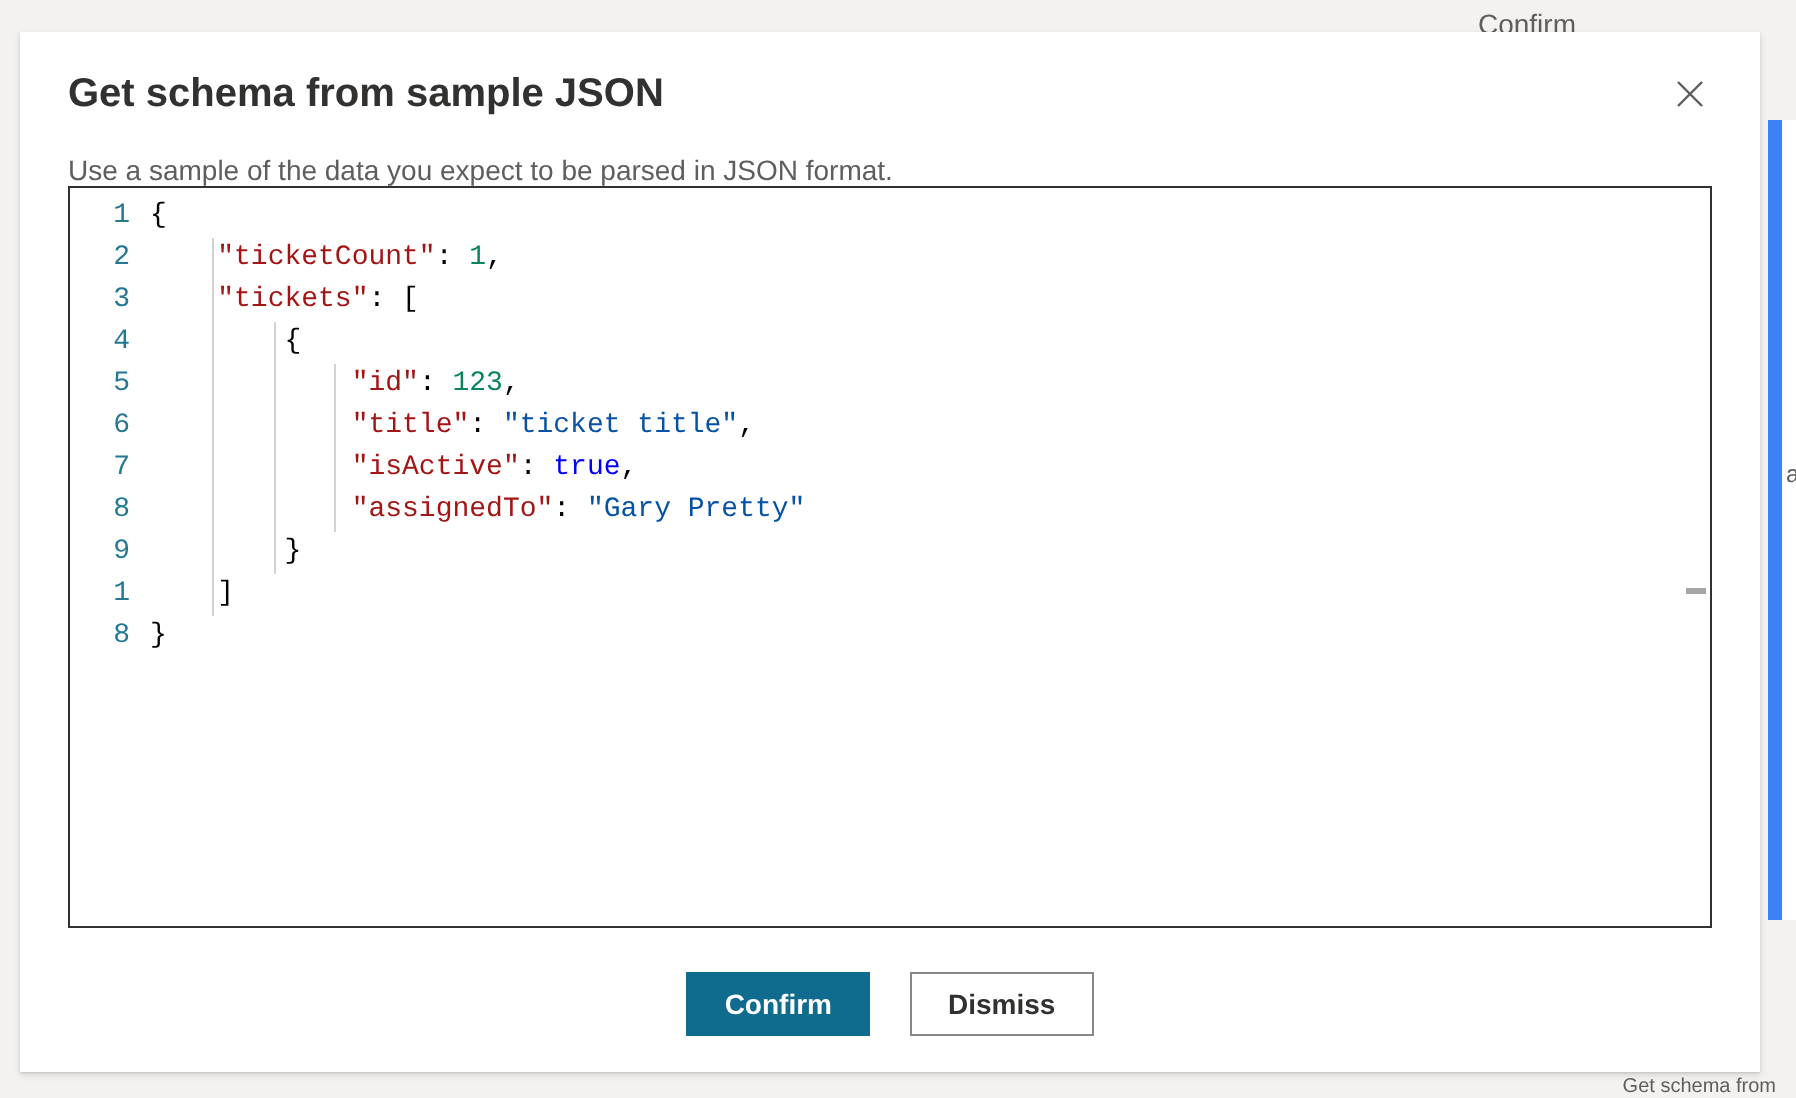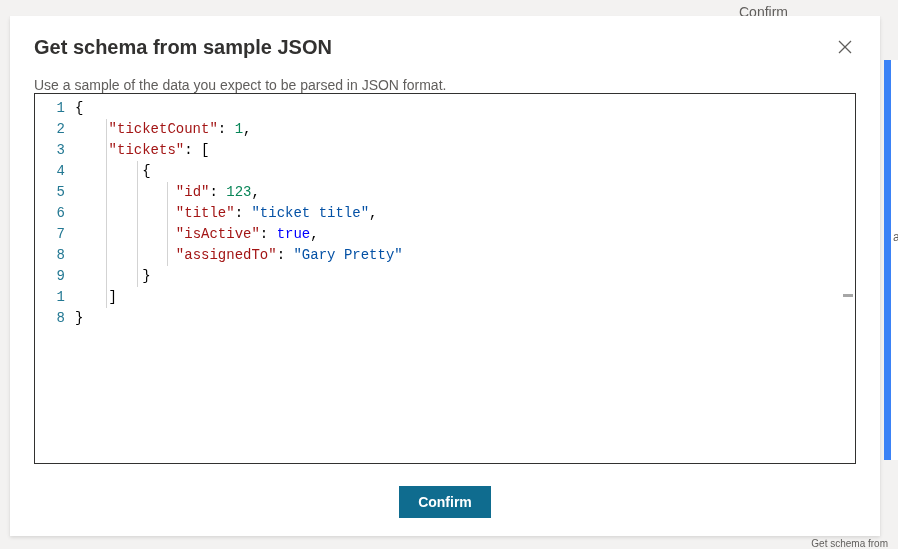--- a/index.html
+++ b/index.html
@@ -173,15 +173,16 @@
         <div>9</div>
         <div>1</div>
         <div>8</div>
       </div>
     <div class="code" id="code"><div class="code-line"><span class="tok-brace">{</span></div><div class="code-line"><span class="indent-guide" style="left: 30.8px; height: 21px;"></span><span>    </span><span class="tok-key">"ticketCount"</span><span class="tok-colon">: </span><span class="tok-num">1</span><span class="tok-brace">,</span></div><div class="code-line"><span class="indent-guide" style="left: 30.8px; height: 21px;"></span><span>    </span><span class="tok-key">"tickets"</span><span class="tok-colon">: </span><span class="tok-brace">[</span></div><div class="code-line"><span class="indent-guide" style="left: 30.8px; height: 21px;"></span><span class="indent-guide" style="left: 61.6px; height: 21px;"></span><span>        </span><span class="tok-brace">{</span></div><div class="code-line"><span class="indent-guide" style="left: 30.8px; height: 21px;"></span><span class="indent-guide" style="left: 61.6px; height: 21px;"></span><span class="indent-guide" style="left: 92.4px; height: 21px;"></span><span>            </span><span class="tok-key">"id"</span><span class="tok-colon">: </span><span class="tok-num">123</span><span class="tok-brace">,</span></div><div class="code-line"><span class="indent-guide" style="left: 30.8px; height: 21px;"></span><span class="indent-guide" style="left: 61.6px; height: 21px;"></span><span class="indent-guide" style="left: 92.4px; height: 21px;"></span><span>            </span><span class="tok-key">"title"</span><span class="tok-colon">: </span><span class="tok-str">"ticket title"</span><span class="tok-brace">,</span></div><div class="code-line"><span class="indent-guide" style="left: 30.8px; height: 21px;"></span><span class="indent-guide" style="left: 61.6px; height: 21px;"></span><span class="indent-guide" style="left: 92.4px; height: 21px;"></span><span>            </span><span class="tok-key">"isActive"</span><span class="tok-colon">: </span><span class="tok-bool">true</span><span class="tok-brace">,</span></div><div class="code-line"><span class="indent-guide" style="left: 30.8px; height: 21px;"></span><span class="indent-guide" style="left: 61.6px; height: 21px;"></span><span class="indent-guide" style="left: 92.4px; height: 21px;"></span><span>            </span><span class="tok-key">"assignedTo"</span><span class="tok-colon">: </span><span class="tok-str">"Gary Pretty"</span></div><div class="code-line"><span class="indent-guide" style="left: 30.8px; height: 21px;"></span><span class="indent-guide" style="left: 61.6px; height: 21px;"></span><span>        </span><span class="tok-brace">}</span></div><div class="code-line"><span class="indent-guide" style="left: 30.8px; height: 21px;"></span><span>    </span><span class="tok-brace">]</span></div><div class="code-line"><span class="tok-brace">}</span></div></div>
     <div class="minimark"></div>
   </div>
 
   <div class="footer">
     <button class="btn btn-primary">Confirm</button>
+    <button class="btn">Dismiss</button>
   </div>
 
 </div>
 
 </body></html>

